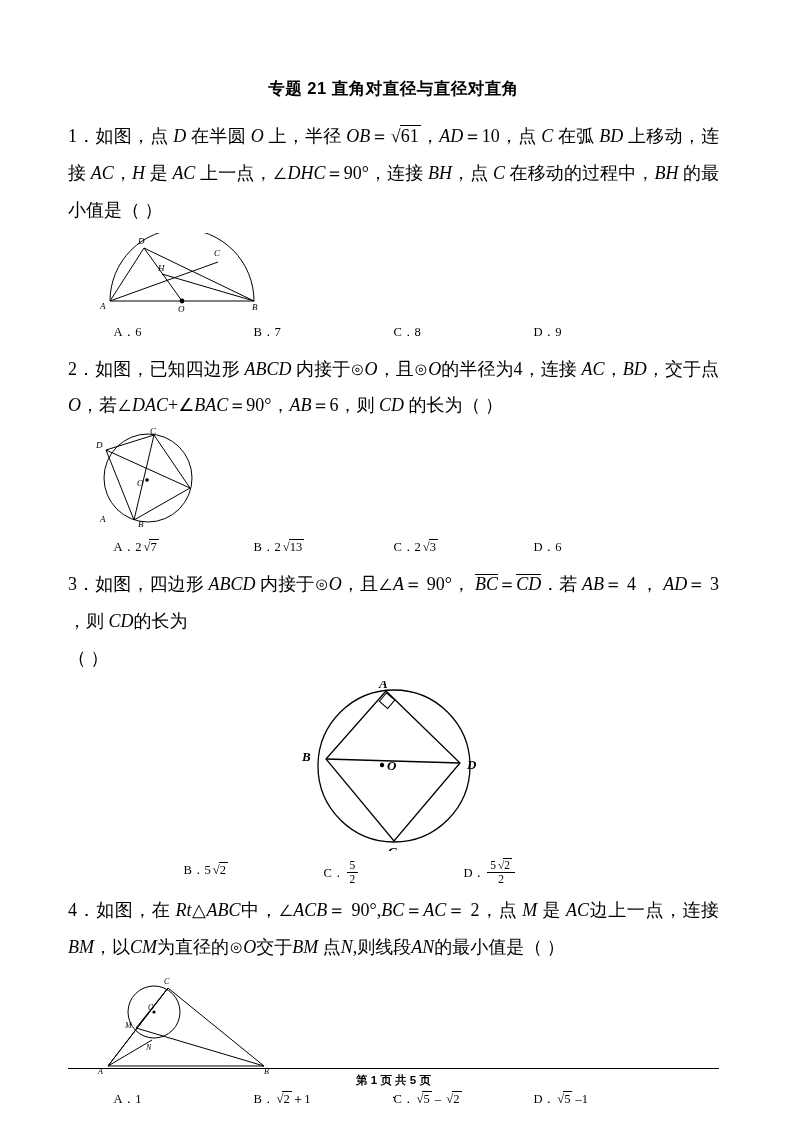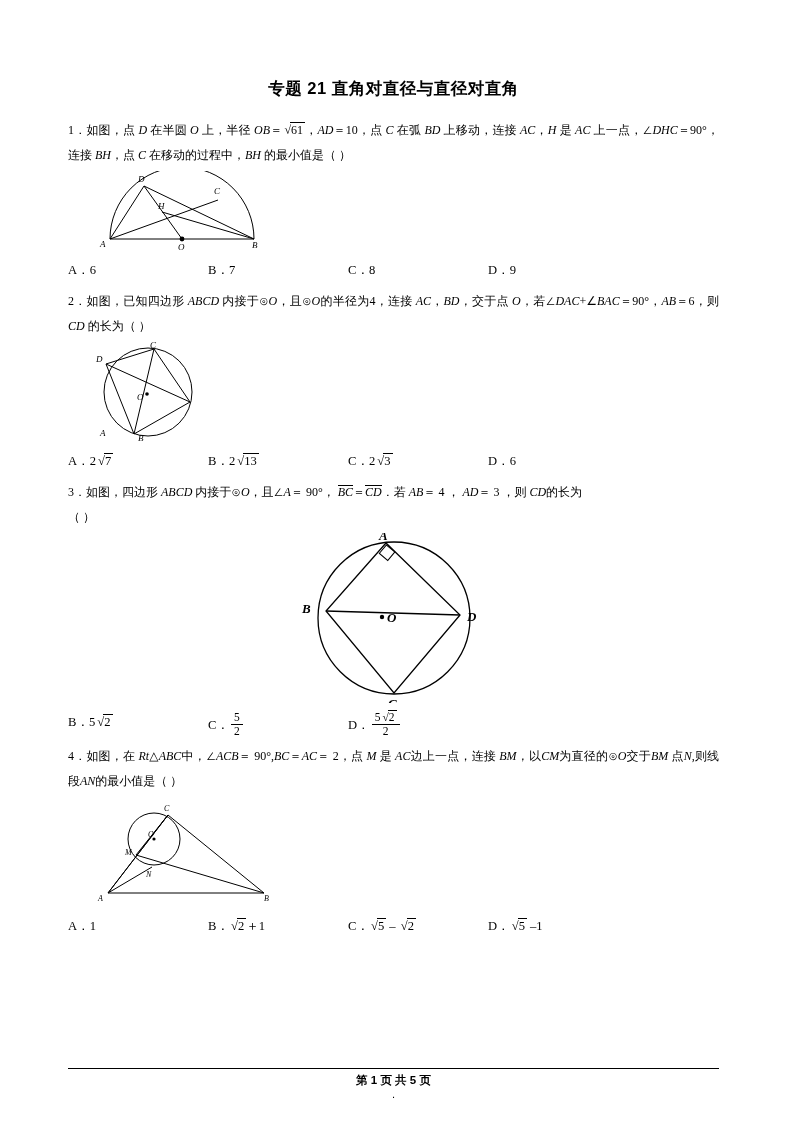--- a/index.html
+++ b/index.html
@@ -23,21 +23,21 @@
     font-family:"Liberation Sans", sans-serif;
     font-weight:bold;
     font-size:16.5px;
     letter-spacing:0.5px;
     margin:0 0 18px 0;
   }
   .q{
     margin-bottom:6px;
   }
   .q-text{
-    font-size:12px;
+    font-size:18px;
     line-height:2.05;
     text-align:justify;
     margin:0;
   }
   .it{font-style:italic;font-family:"Liberation Serif",serif;}
   .num{font-family:"Liberation Serif",serif;}
   .sqrt{
     display:inline-block;
     position:relative;
     padding-left:2px;
@@ -68,20 +68,21 @@
     margin:4px 0 4px 0;
   }
   .figure.indent-a{padding-left:24px;}
   .figure.indent-b{padding-left:12px;}
   .figure.center{text-align:center;}
   .choices{
     display:flex;
     font-size:12.6px;
     margin:4px 0 2px 0;
     line-height:1.9;
+    justify-content:center;
   }
   .choices .ch{width:140px;flex:0 0 140px;}
   .footer{
     position:absolute;
     left:68px;right:68px;bottom:22px;
     border-top:1px solid #000;
     padding-top:4px;
     font-family:"Liberation Sans", sans-serif;
     font-weight:bold;
     font-size:11.5px;

